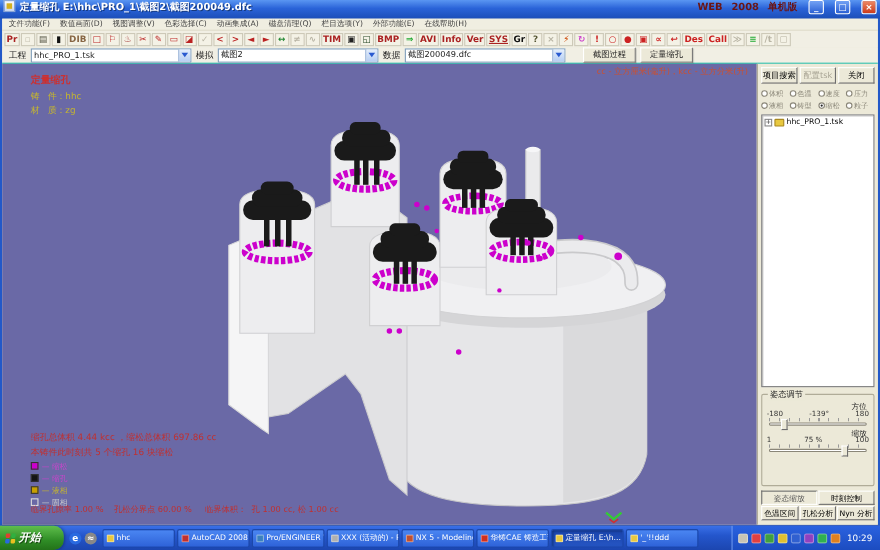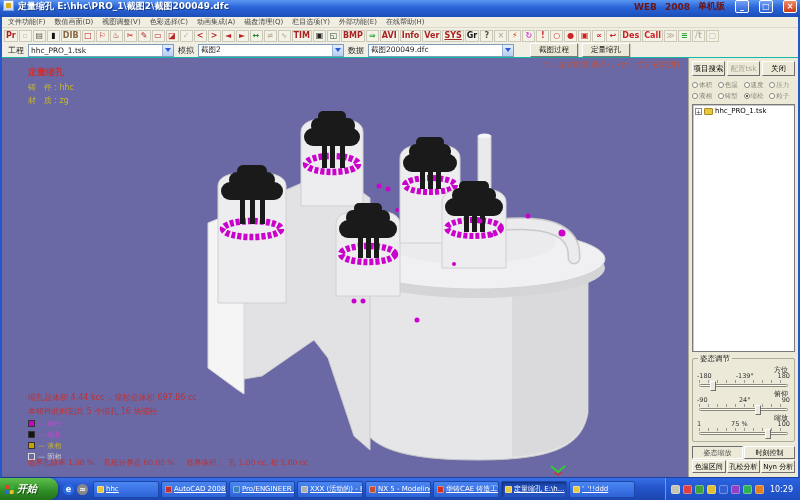--- a/index.html
+++ b/index.html
@@ -93,21 +93,21 @@
   .startbtn{height:22px;width:58px;border-radius:0 9px 9px 0;background:linear-gradient(#5fbf4c,#2f8d26 60%,#237219);
     display:flex;align-items:center;gap:3px;padding:0 8px 0 5px;color:#fff;font-size:10px;font-weight:bold;font-style:italic;
     text-shadow:1px 1px #1a4a12;box-shadow:1px 0 3px #00000055;}
   .winflag{width:9px;height:9px;display:grid;grid-template-columns:4px 4px;grid-gap:1px;transform:skewX(-6deg);}
   .winflag span{width:4px;height:4px;border-radius:1px;}
   .quick{display:flex;gap:3px;margin:0 5px;align-items:center;}
   .ql-icon{width:11px;height:11px;border-radius:50%;color:#fff;font-size:8px;font-weight:bold;display:flex;
     align-items:center;justify-content:center;}
   .tasks{display:flex;gap:2px;flex:1;overflow:hidden;padding-right:2px;}
   .task{flex:0 0 66px;height:17px;border-radius:2px;background:linear-gradient(#4a86f2,#2e62d8);
-    border:1px solid #1c48aa;color:#fff;font-size:7px;display:flex;align-items:center;gap:2px;padding:0 3px;overflow:hidden;white-space:nowrap;text-decoration:underline;}
+    border:1px solid #1c48aa;color:#fff;font-size:7px;display:flex;align-items:center;gap:2px;padding:0 3px;overflow:hidden;white-space:nowrap;}
   .task.active{background:linear-gradient(#1a44ac,#2656c4);box-shadow:inset 1px 1px 2px #102e74;}
   .task .ticon{width:7px;height:7px;border-radius:1px;flex:0 0 auto;border:1px solid #ffffff66;}
   .tray{height:22px;display:flex;align-items:center;gap:3px;padding:0 7px 0 5px;
     background:linear-gradient(#2a62e0,#1c4cc0);border-left:1px solid #6a96f0;}
   .tray-icon{width:9px;height:9px;border-radius:2px;border:1px solid #ffffff55;flex:0 0 auto;}
   .clock{color:#fff;font-size:8px;margin-left:3px;}
 </style>
 </head>
 <body>
 
@@ -385,32 +385,20 @@
             <span>-180</span>
             <span class="mid">-139°</span>
             <span>180</span>
           </div>
           <div class="sl-ticks"></div>
           <div class="sl-track">
             <span class="sl-thumb" style="left: 11%;"></span>
           </div>
         </div>
         <div class="slider-block">
-          <span class="sl-name">俯仰</span>
-          <div class="sl-head">
-            <span>-90</span>
-            <span class="mid">24°</span>
-            <span>90</span>
-          </div>
-          <div class="sl-ticks"></div>
-          <div class="sl-track">
-            <span class="sl-thumb" style="left: 63%;"></span>
-          </div>
-        </div>
-        <div class="slider-block">
           <span class="sl-name">缩放</span>
           <div class="sl-head">
             <span>1</span>
             <span class="mid">75 %</span>
             <span>100</span>
           </div>
           <div class="sl-ticks"></div>
           <div class="sl-track">
             <span class="sl-thumb" style="left: 75%;"></span>
           </div>

